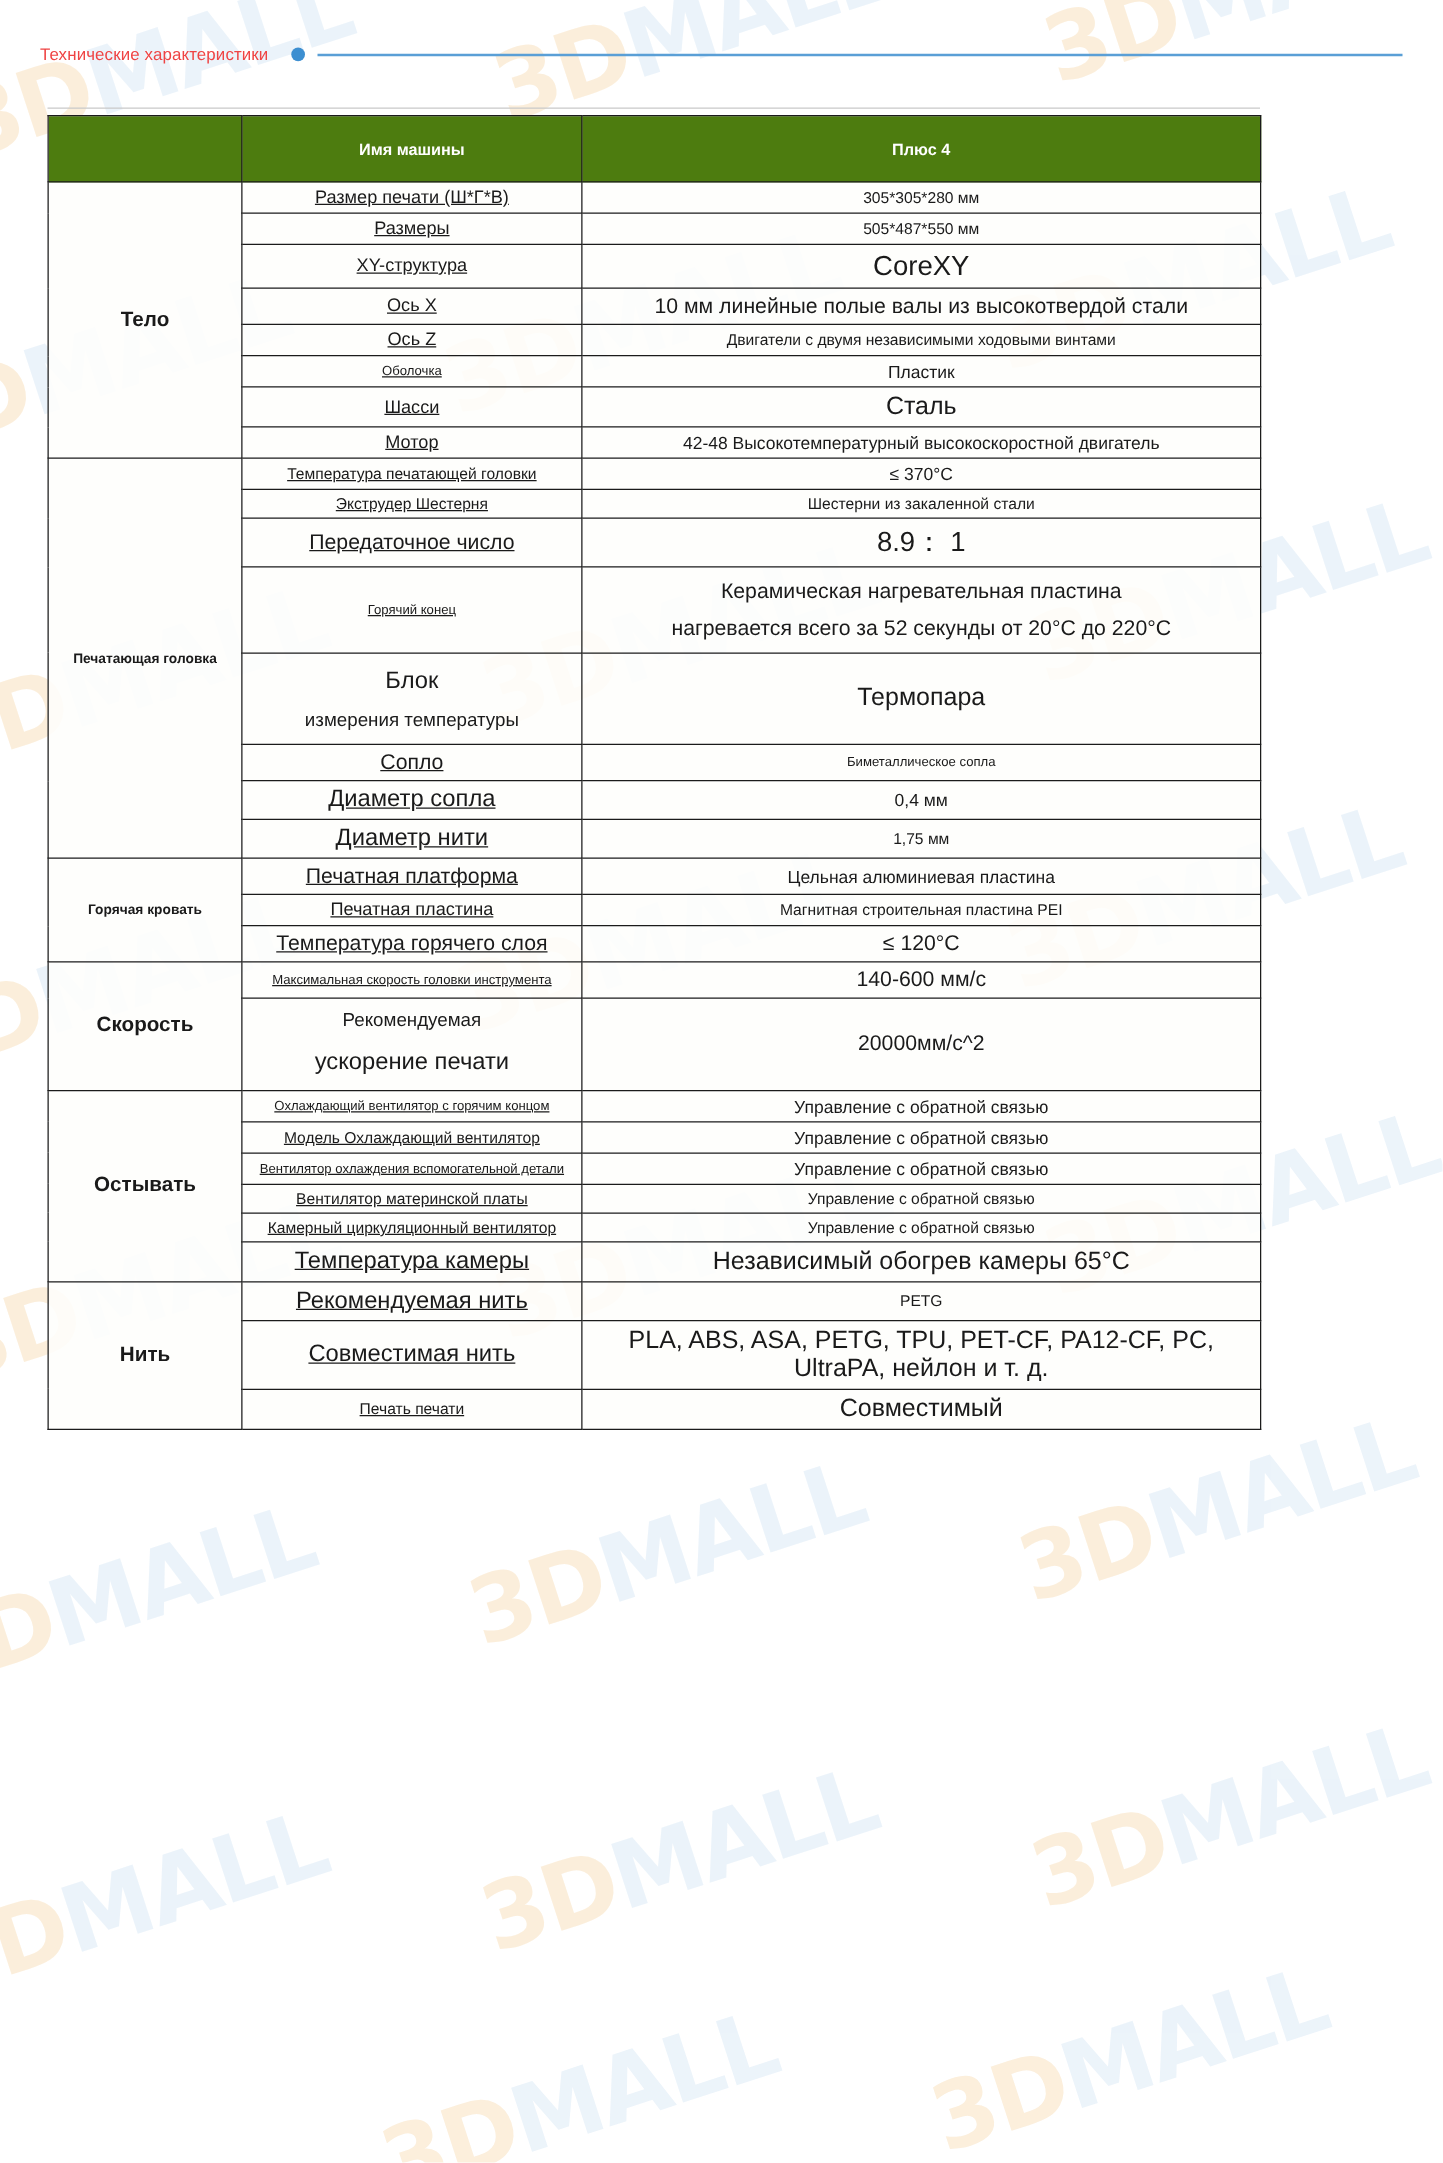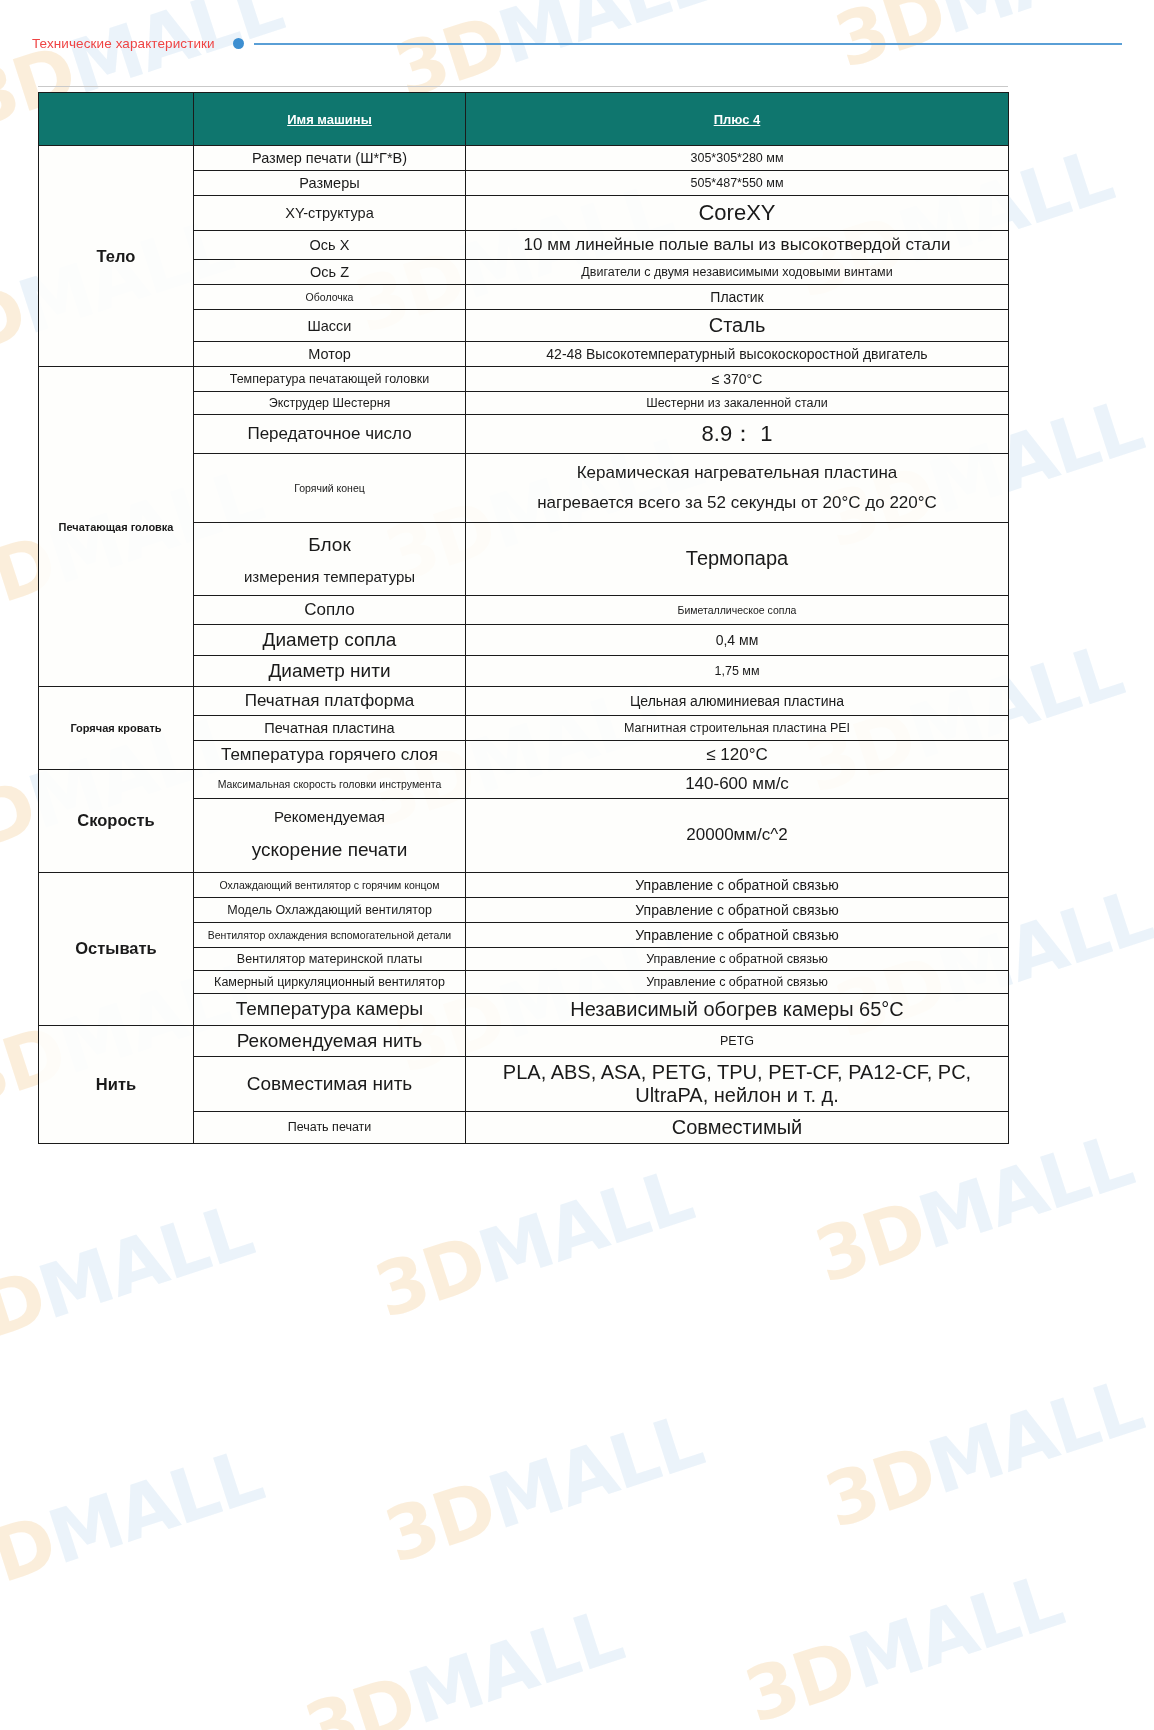--- a/index.html
+++ b/index.html
@@ -69,39 +69,38 @@
     background:rgba(255,255,255,.55);
   }
   table.spec td,table.spec th{
     border:1.6px solid #1b1b1b;
     text-align:center;
     vertical-align:middle;
     padding:4px 6px;
     background:rgba(253,253,251,.72);
   }
   table.spec thead th{
-    background:#0f766e;
+    background:#4d7c0f;
     color:#ffffff;
     font-size:13px;
     font-weight:bold;
     height:44px;
     border-color:#1b1b1b;
-    text-decoration:underline;
   }
   col.c1{width:155px;}
   col.c2{width:272px;}
   col.c3{width:543px;}
 
   .grp{
     font-size:16.5px;
     font-weight:bold;
   }
   .grp.sm{font-size:11px;}
 
-  .lbl{font-size:14.5px;}
+  .lbl{font-size:14.5px;text-decoration:underline;}
   .lbl.xs{font-size:10.5px;}
   .lbl.s{font-size:12.5px;}
   .lbl.l{font-size:17px;}
   .lbl.xl{font-size:19px;}
 
   .val{font-size:14px;margin-top:36px;}
   .val.xs{font-size:10.5px;}
   .val.s{font-size:12.5px;}
   .val.l{font-size:17px;}
   .val.xl{font-size:20px;text-align:center;}

